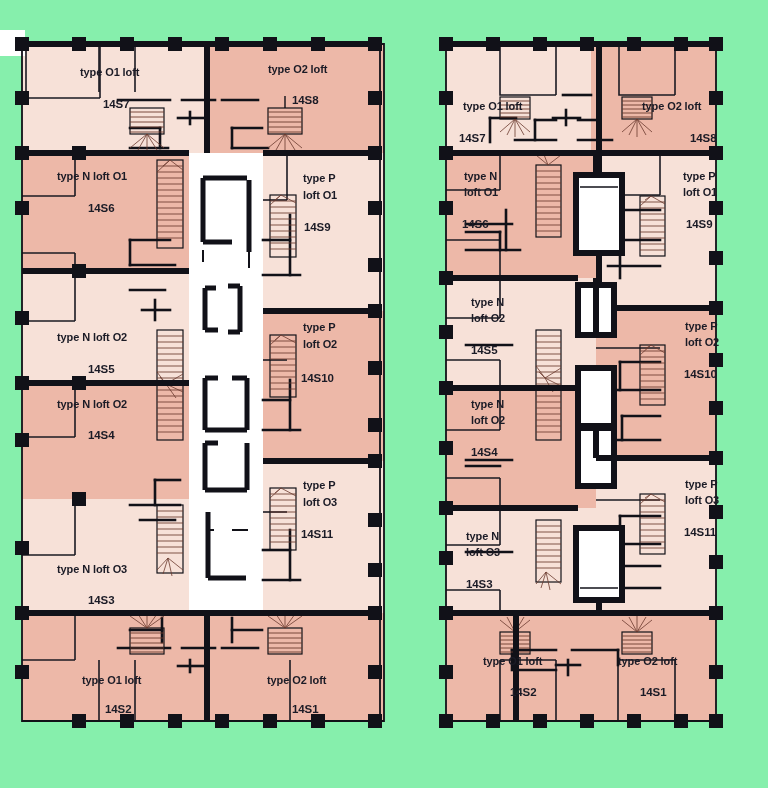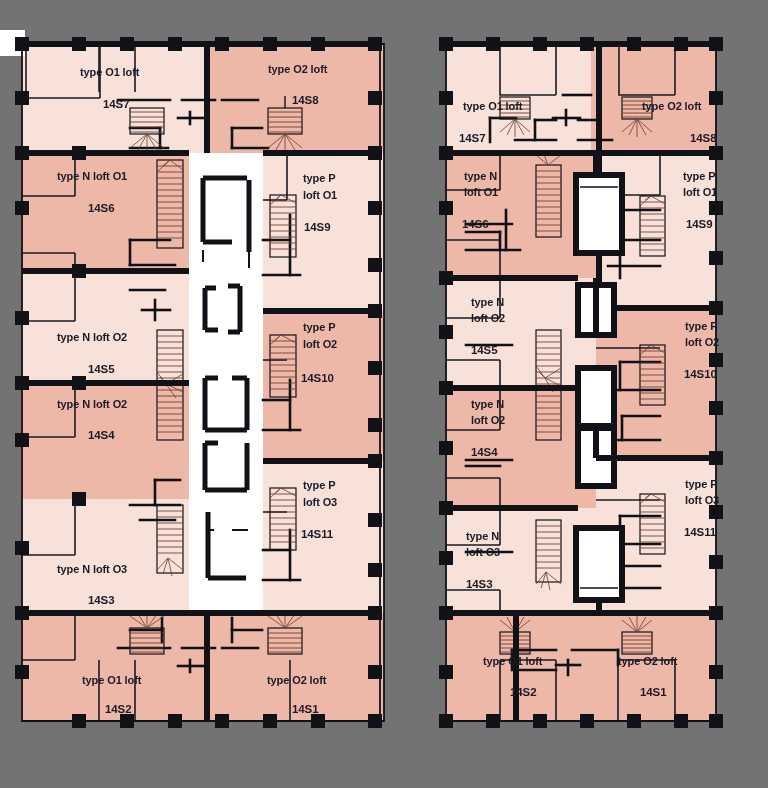--- a/index.html
+++ b/index.html
@@ -1,21 +1,21 @@
 <!DOCTYPE html>
 <html><head>
 <meta charset="utf-8">
 <title>Floor Plan — Loft Units 14S1–14S11</title>
 <style>
   html,body{margin:0;padding:0;background:#ffffff;}
   body{
     width:768px;height:788px;overflow:hidden;
     font-family:"Liberation Sans","DejaVu Sans",sans-serif;
   }
-  #sheet{position:relative;width:768px;height:788px;background:#737373;}
+  #sheet{position:relative;width:768px;height:788px;background:#86efac;}
   .plan{position:absolute;top:0;left:0;width:768px;height:788px;}
   svg{display:block;}
   .lbl{
     font-family:"Liberation Sans","DejaVu Sans",sans-serif;
     font-weight:bold;
     fill:#1b1b26;
     font-size:11px;
     letter-spacing:-0.1px;
   }
   .lbl.unit{font-size:11.5px;}

